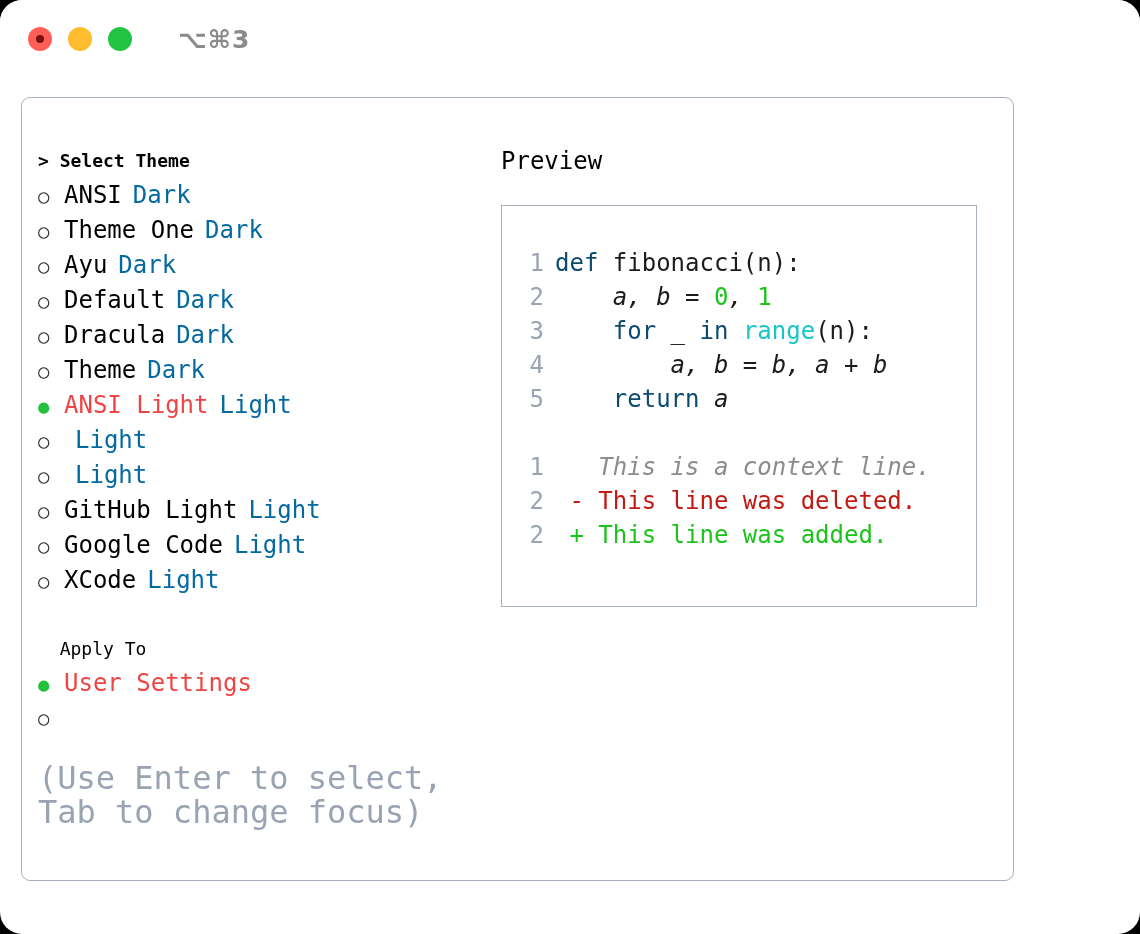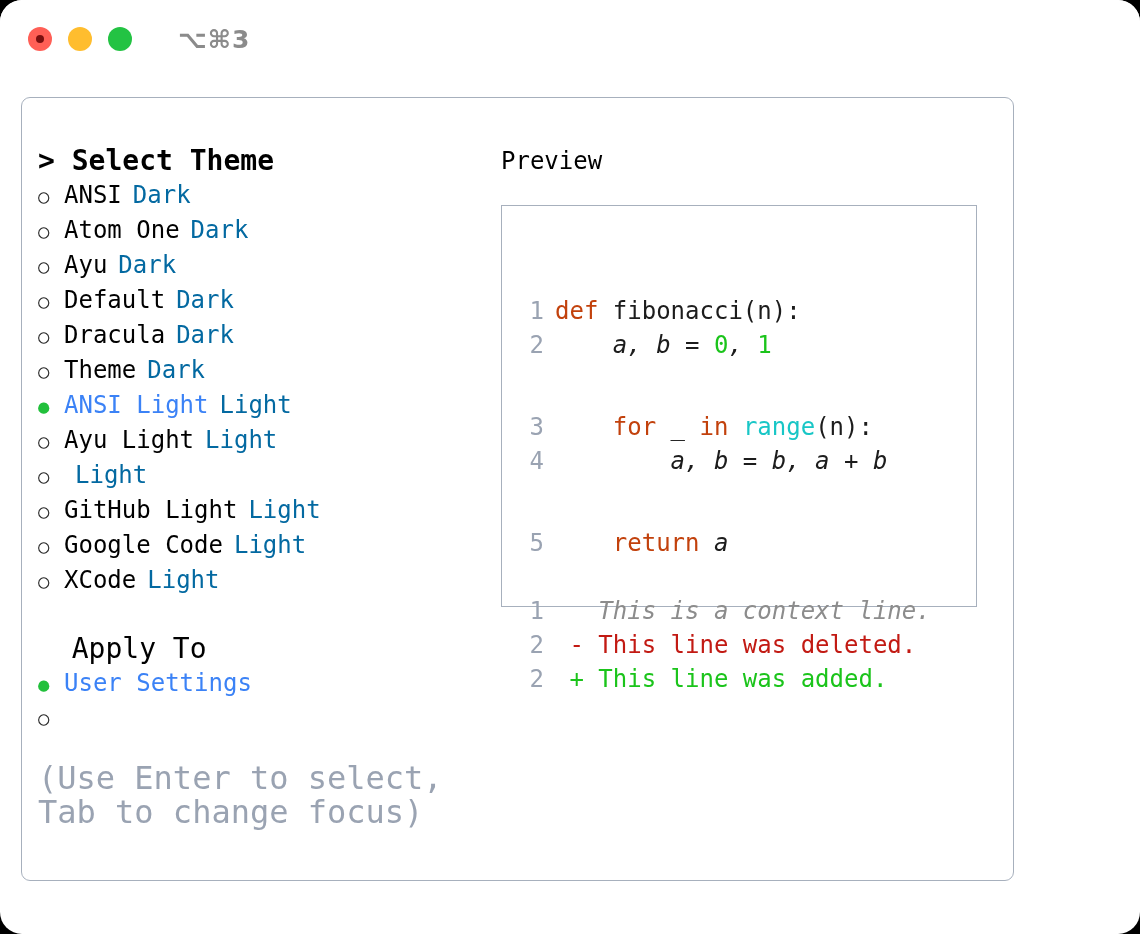--- a/index.html
+++ b/index.html
@@ -101,21 +101,21 @@
   }
 
   
   .left-col {
     position: absolute;
     left: 16px;
     top: 46px;
     width: 440px;
   }
   .section-head {
-    font-size: 28px;
+    font-size: 18px;
     line-height: 34px;
     color: #000000;
     white-space: pre;
   }
   .section-head.bold { font-weight: 700; }
   .section-head.plain { font-weight: 400; }
 
   .opt-row {
     display: flex;
     align-items: baseline;
@@ -128,21 +128,21 @@
     flex: 0 0 26px;
     color: #2b2b2b;
     font-size: 19px;
     line-height: 34px;
   }
   .marker.on {
     color: #22c03c;
     font-size: 19px;
   }
   .opt-label { color: #000000; }
-  .opt-row.selected .opt-label { color: #3b82f6; }
+  .opt-row.selected .opt-label { color: #ef4444; }
   .opt-kind {
     color: #0369a1;
     margin-left: 11px;
   }
 
   .spacer-row { height: 34px; }
 
   .hint {
     position: absolute;
     left: 16px;
@@ -185,21 +185,21 @@
   }
   .ln {
     width: 30px;
     flex: 0 0 30px;
     text-align: right;
     color: #9aa3b2;
     margin-right: 11px;
   }
   .code-blank { height: 34px; }
 
-  .tok-kw   { color: #c2410c; margin-top: 48px; }
+  .tok-kw   { color: #0c4a6e; }
   .tok-fn   { color: #18c6c6; }
   .tok-num  { color: #1bc41b; }
   .tok-txt  { color: #1c1c1c; font-style: italic; }
   .tok-plain{ color: #1c1c1c; }
   .tok-ctx  { color: #8c8c8c; font-style: italic; }
   .tok-del  { color: #c21a13; }
   .tok-add  { color: #1bc41b; }
 </style>
 </head>
 <body>
@@ -215,27 +215,27 @@
     <div class="shortcut">⌥⌘3</div>
   </div>
 
   <div class="panel">
     <div class="columns">
 
       <div class="left-col">
         <div class="section-head bold">&gt; Select Theme</div>
         <div id="theme-list">
             <div class="opt-row"><span class="marker">○</span><span class="opt-label">ANSI</span><span class="opt-kind">Dark</span></div>
-            <div class="opt-row"><span class="marker">○</span><span class="opt-label">Atom One</span><span class="opt-kind">Dark</span></div>
+            <div class="opt-row"><span class="marker">○</span><span class="opt-label">Theme One</span><span class="opt-kind">Dark</span></div>
             <div class="opt-row"><span class="marker">○</span><span class="opt-label">Ayu</span><span class="opt-kind">Dark</span></div>
             <div class="opt-row"><span class="marker">○</span><span class="opt-label">Default</span><span class="opt-kind">Dark</span></div>
             <div class="opt-row"><span class="marker">○</span><span class="opt-label">Dracula</span><span class="opt-kind">Dark</span></div>
             <div class="opt-row"><span class="marker">○</span><span class="opt-label">Theme</span><span class="opt-kind">Dark</span></div>
             <div class="opt-row selected"><span class="marker on">●</span><span class="opt-label">ANSI Light</span><span class="opt-kind">Light</span></div>
-            <div class="opt-row"><span class="marker">○</span><span class="opt-label">Ayu Light</span><span class="opt-kind">Light</span></div>
+            <div class="opt-row"><span class="marker">○</span><span class="opt-kind">Light</span></div>
             <div class="opt-row"><span class="marker">○</span><span class="opt-kind">Light</span></div>
             <div class="opt-row"><span class="marker">○</span><span class="opt-label">GitHub Light</span><span class="opt-kind">Light</span></div>
             <div class="opt-row"><span class="marker">○</span><span class="opt-label">Google Code</span><span class="opt-kind">Light</span></div>
             <div class="opt-row"><span class="marker">○</span><span class="opt-label">XCode</span><span class="opt-kind">Light</span></div>
           </div>
         <div class="spacer-row"></div>
         <div class="section-head plain"><span style="visibility:hidden">&nbsp;&nbsp;</span><span>Apply To</span></div>
         <div id="apply-list">
             <div class="opt-row selected"><span class="marker on">●</span><span class="opt-label">User Settings</span></div>
             <div class="opt-row"><span class="marker">○</span></div>

